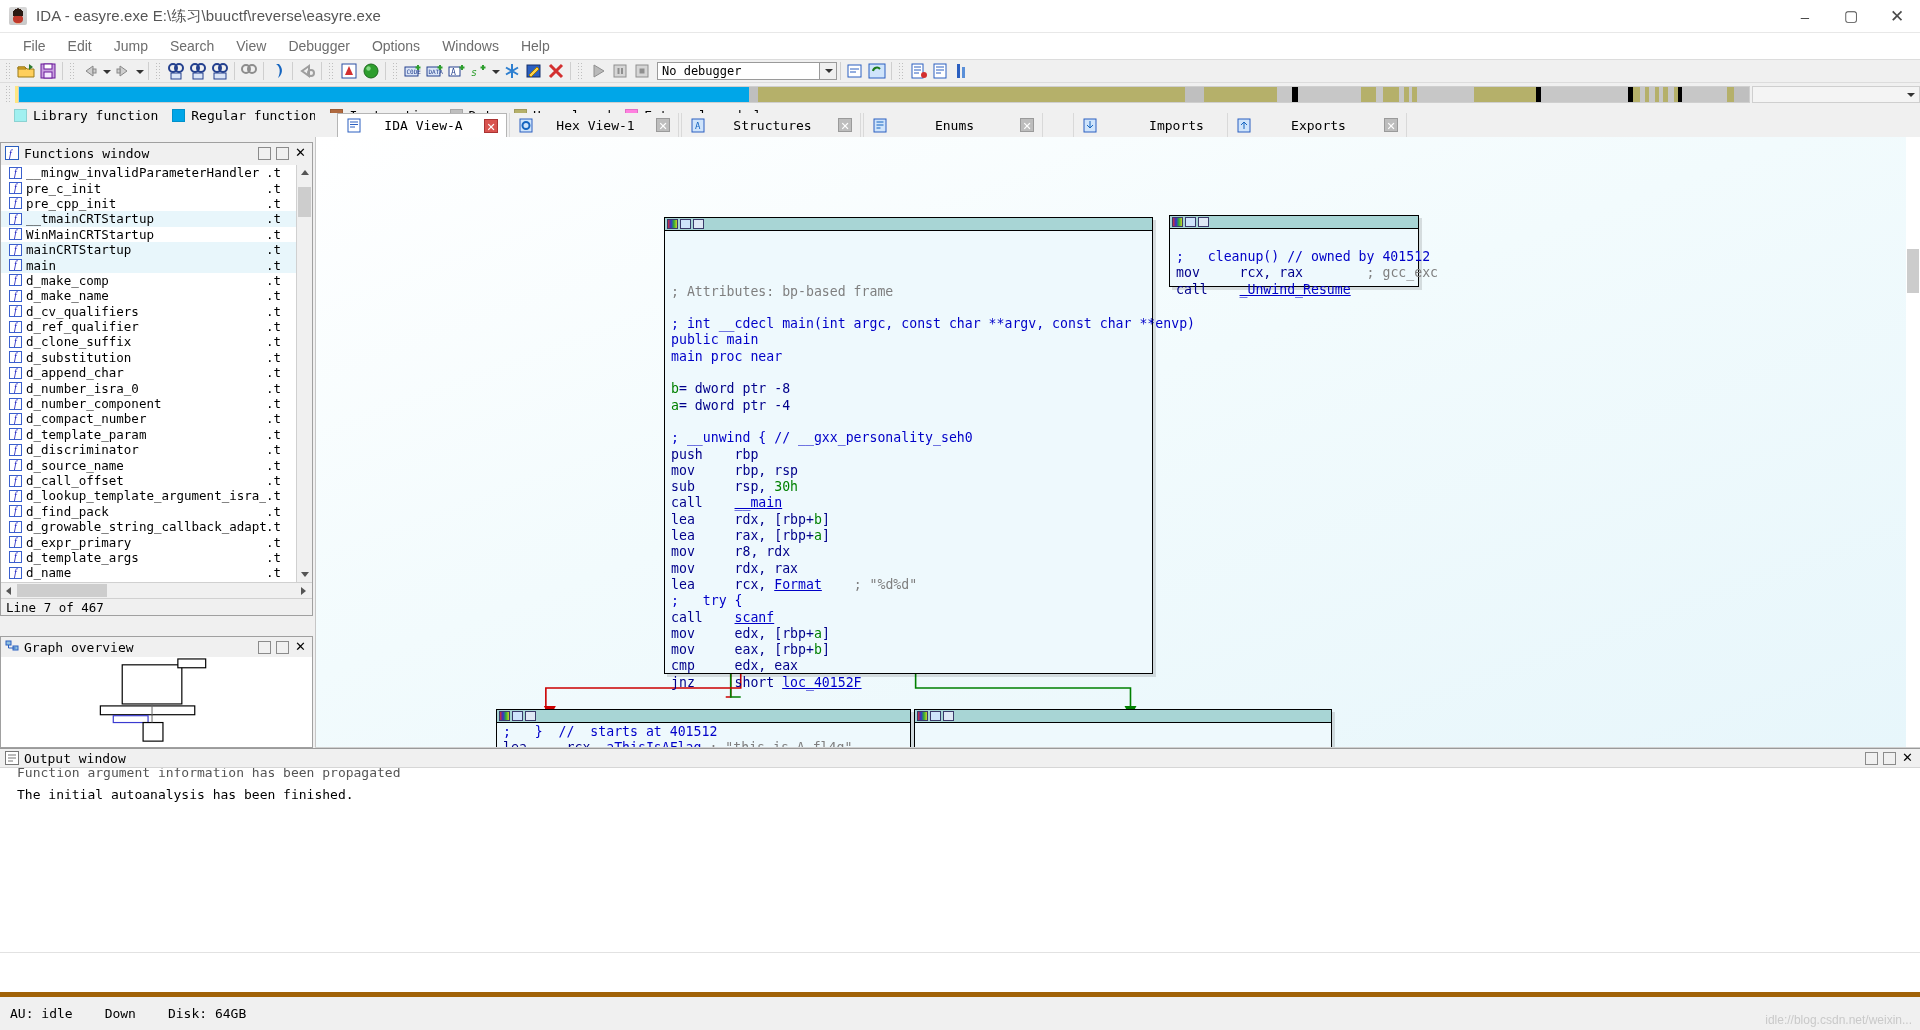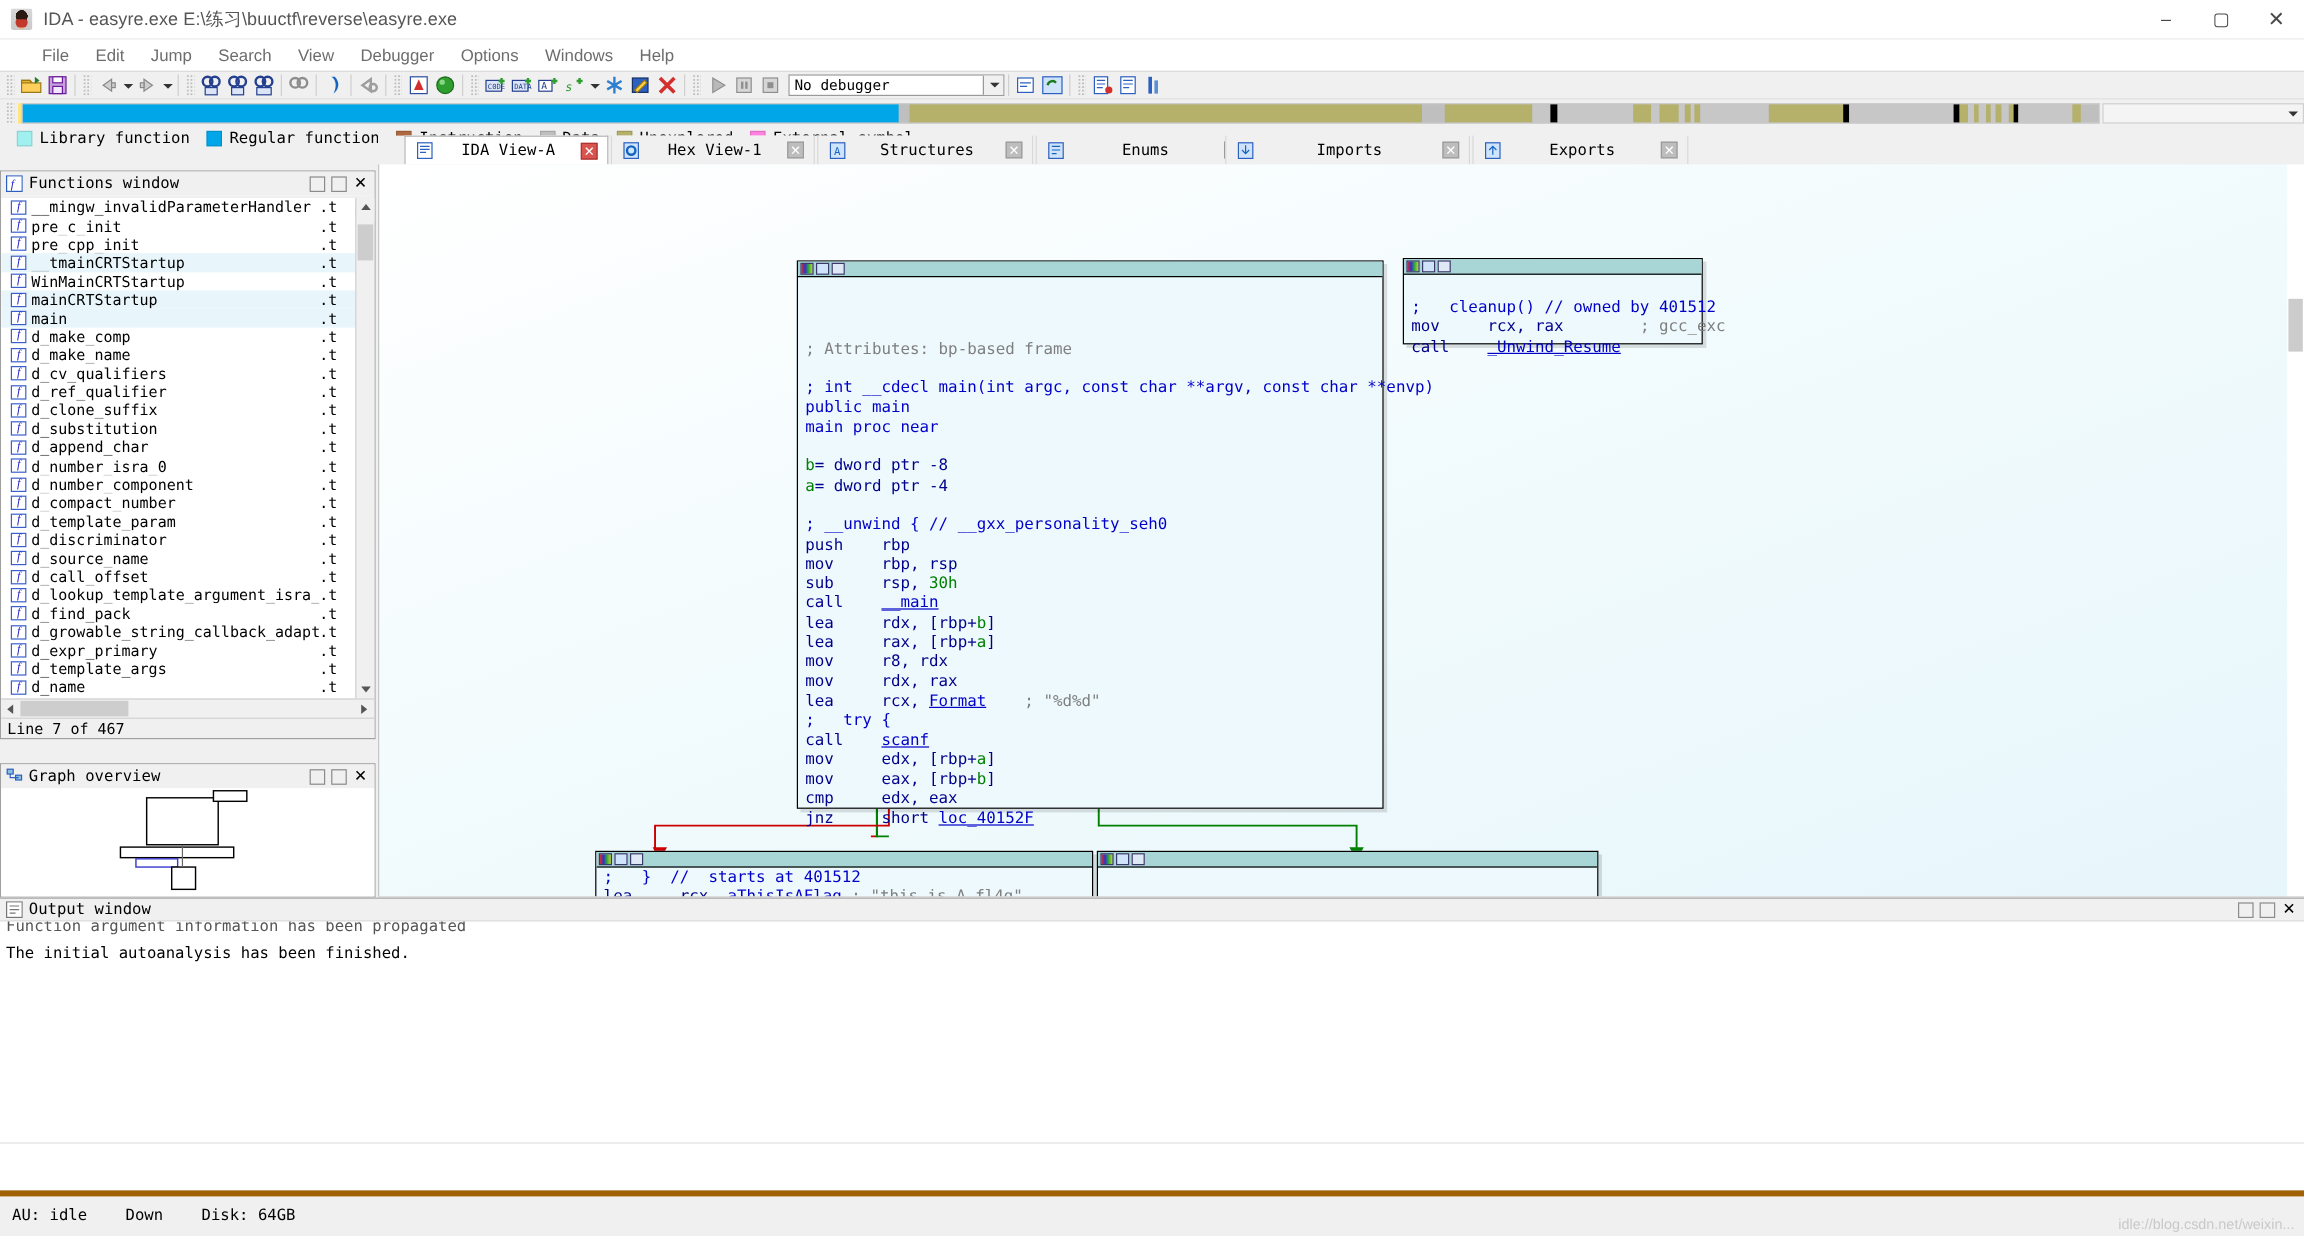--- a/index.html
+++ b/index.html
@@ -33,21 +33,21 @@
     content:""; position:absolute; left:4px; top:9px; width:10px;height:7px;
     background:#c0392b; border-radius:2px 2px 4px 4px;
   }
   #title-text { font-size:15px; color:#555; letter-spacing:.1px; }
   #win-controls { margin-left:auto; display:flex; height:33px; }
   .wbtn { width:46px; height:33px; display:flex; align-items:center; justify-content:center;
           color:#4a4a4a; font-size:15px; }
   .wbtn.close { font-size:17px; }
 
   
-  #menubar { height:26px; background:#ffffff; display:flex; align-items:center; padding-left:24px; }
+  #menubar { height:26px; background:#ffffff; display:flex; align-items:center; padding-left:12px; }
   .menu-item { padding:3px 11px; font-size:14px; color:#6d6d6d; }
 
   
   #toolbar {
     height:24px; background:#f0f0f0; display:flex; align-items:center;
     border-top:1px solid #dcdcdc; border-bottom:1px solid #dcdcdc;
     padding-left:2px;
   }
   .tgrip { width:7px; height:18px; margin:0 3px;
     background-image:radial-gradient(#b9b9b9 40%, transparent 41%);
@@ -179,21 +179,21 @@
     font-family:"DejaVu Sans Mono", monospace; font-size:12.5px; }
   #gv-status span { margin-right:14px; }
 
   
   #output-window { position:absolute; left:0; right:0; bottom:38px; height:244px; background:#fff;
     border-top:1px solid #9a9a9a; }
   #ow-title { height:19px; background:#f0f0f0; display:flex; align-items:center; font-size:13px;
     border-bottom:1px solid #d6d6d6; }
   #ow-body { position:absolute; left:0; right:0; top:19px; bottom:40px; background:#fff;
     font-family:"DejaVu Sans Mono", monospace; font-size:13px; line-height:18px;
-    padding-left:5px; overflow:hidden; }
+    padding-left:17px; overflow:hidden; }
   #ow-body .dimline { color:#555; position:relative; top:-4px; }
   #ow-input { position:absolute; left:0; right:0; bottom:21px; height:19px; background:#fff;
     border-top:1px solid #e2e2e2; }
   #ow-tabs { position:absolute; left:0; right:0; bottom:0; height:21px; background:#f0f0f0;
     border-top:1px solid #d6d6d6; display:flex; align-items:flex-end; }
   #ow-tabs .otab { width:56px; height:20px; background:#fff; border:1px solid #b0b0b0;
     border-bottom:none; margin-left:8px; font-family:"DejaVu Sans Mono", monospace; font-size:12.5px;
     text-align:center; line-height:19px; }
 
   
@@ -731,21 +731,21 @@
   <div class="tab" style="left:548px;width:180px">
     <span class="tico">
       <svg class="ic" viewBox="0 0 15 15">
           <rect x="1" y="1" width="12" height="13" fill="#cfe4fb" stroke="#2b5fc0"></rect>
           <path d="M3.5 4h7M3.5 7h7M3.5 10h4" stroke="#1565c0"></path>
         </svg>
     </span>
     <span class="tlabel">Enums</span>
     <span class="tclose">✕</span>
   </div>
-  <div class="tab" style="left:706px;width:204px">
+  <div class="tab" style="left:758px;width:204px">
     <span class="tico">
       <svg class="ic" viewBox="0 0 15 15">
           <rect x="1" y="1" width="12" height="13" fill="#cfe4fb" stroke="#2b5fc0"></rect>
           <path d="M7 3v7M4 7l3 3 3-3" stroke="#1565c0" fill="none"></path>
         </svg>
     </span>
     <span class="tlabel">Imports</span>
     <span class="tclose">✕</span>
   </div>
   <div class="tab" style="left:912px;width:180px">

